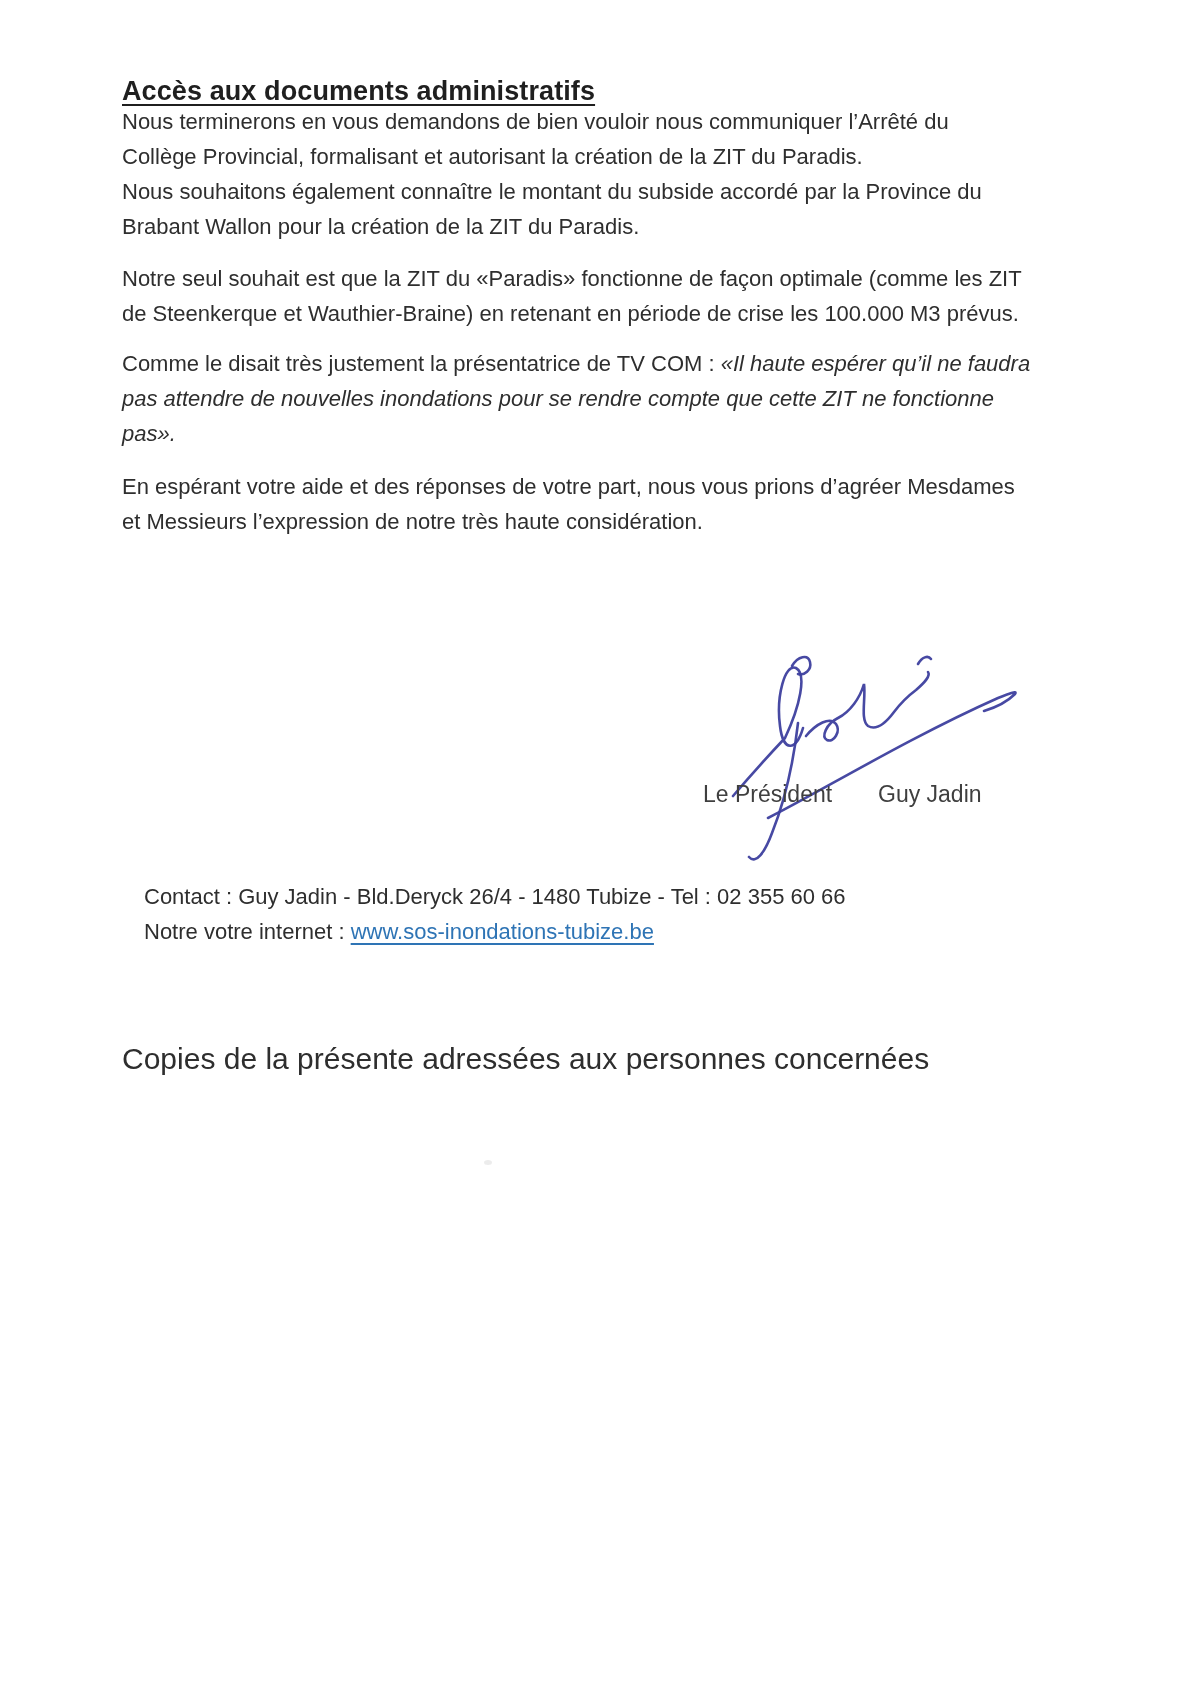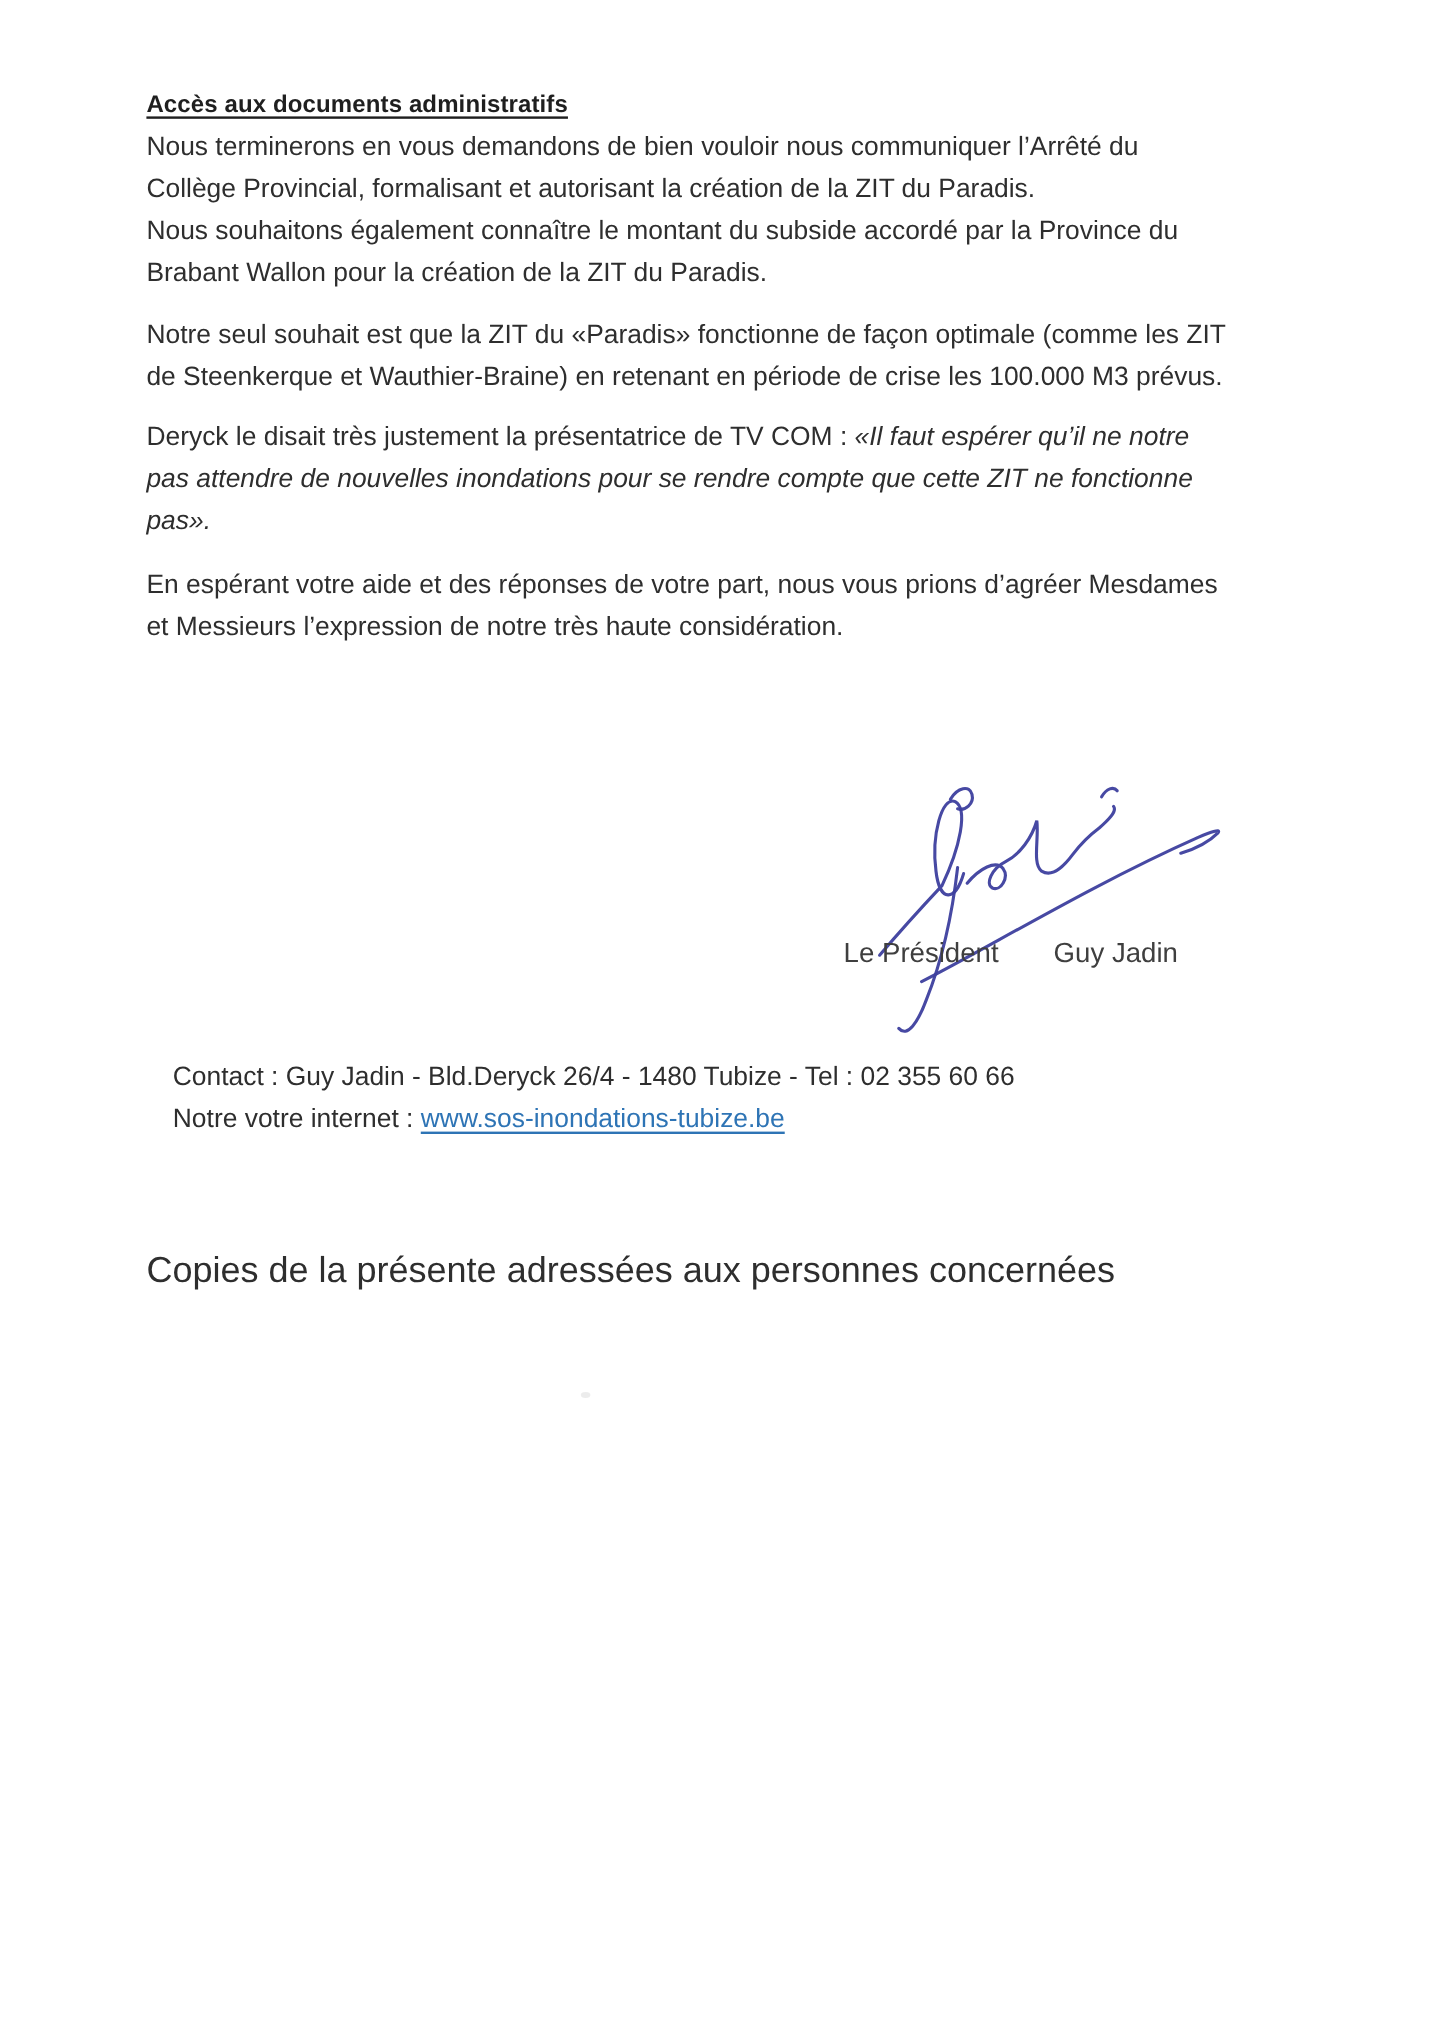--- a/index.html
+++ b/index.html
@@ -8,21 +8,21 @@
     width: 1192px;
     height: 1684px;
     background: #ffffff;
     font-family: "Liberation Sans", sans-serif;
     color: #2e2e2e;
     overflow: hidden;
   }
   .abs { position: absolute; left: 122px; }
   .doc-title {
     top: 76px;
-    font-size: 20px;
+    font-size: 27px;
     font-weight: 700;
     color: #1f1f1f;
     text-decoration: underline;
     text-decoration-thickness: 2px;
     text-underline-offset: 4px;
     letter-spacing: 0.1px;
   }
   .para { line-height: 35px; font-size: 22px; }
   .para .line { height: 35px; white-space: nowrap; }
   .p-documents { top: 104px; }
@@ -75,21 +75,21 @@
     <div class="line">Nous souhaitons également connaître le montant du subside accordé par la Province du</div>
     <div class="line">Brabant Wallon pour la création de la ZIT du Paradis.</div>
   </div>
 
   <div class="abs para p-wish">
     <div class="line">Notre seul souhait est que la ZIT du «Paradis» fonctionne de façon optimale (comme les ZIT</div>
     <div class="line">de Steenkerque et Wauthier-Braine) en retenant en période de crise les 100.000 M3 prévus.</div>
   </div>
 
   <div class="abs para p-quote">
-    <div class="line"><span>Deryck le disait très justement la présentatrice de TV COM : </span><span class="it">«Il faut espérer qu’il ne notre</span></div>
+    <div class="line"><span>Comme le disait très justement la présentatrice de TV COM : </span><span class="it">«Il haute espérer qu’il ne faudra</span></div>
     <div class="line it">pas attendre de nouvelles inondations pour se rendre compte que cette ZIT ne fonctionne</div>
     <div class="line it">pas».</div>
   </div>
 
   <div class="abs para p-closing">
     <div class="line">En espérant votre aide et des réponses de votre part, nous vous prions d’agréer Mesdames</div>
     <div class="line">et Messieurs l’expression de notre très haute considération.</div>
   </div>
 
 

